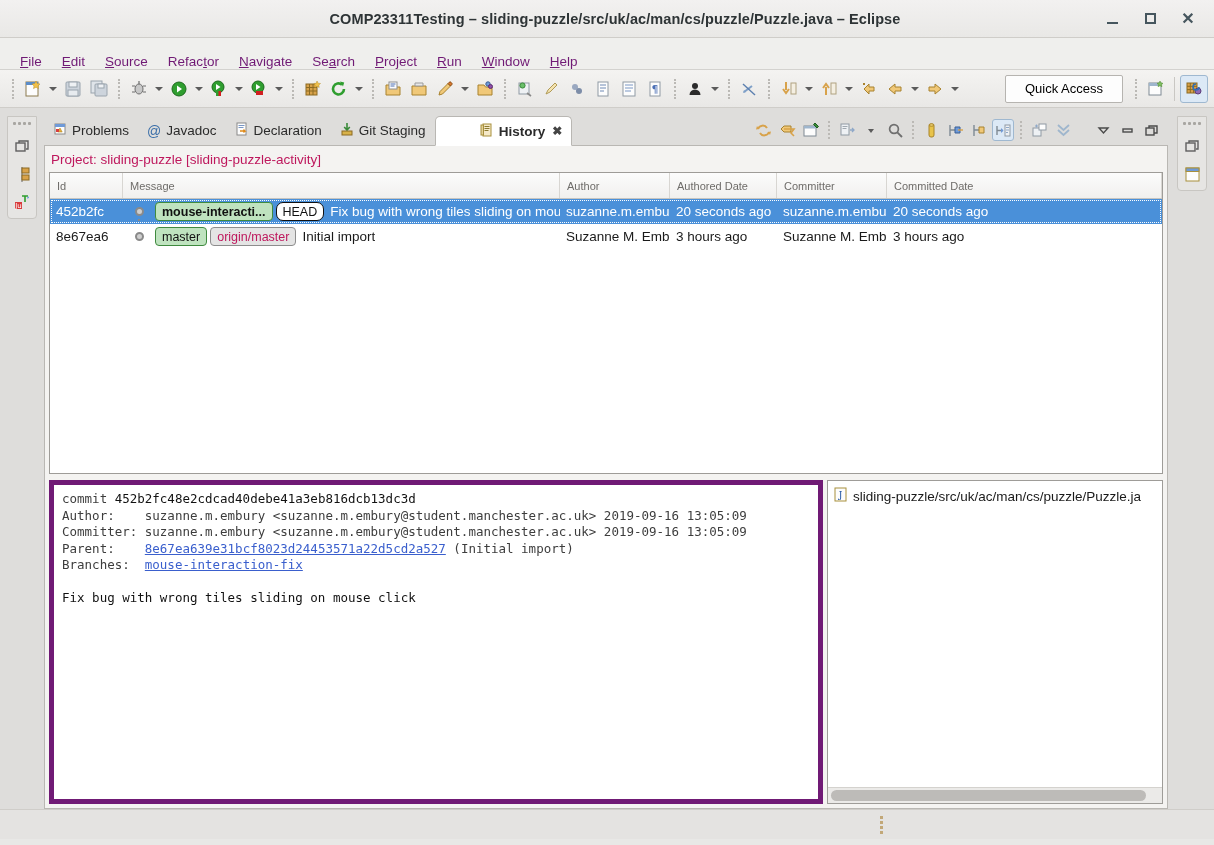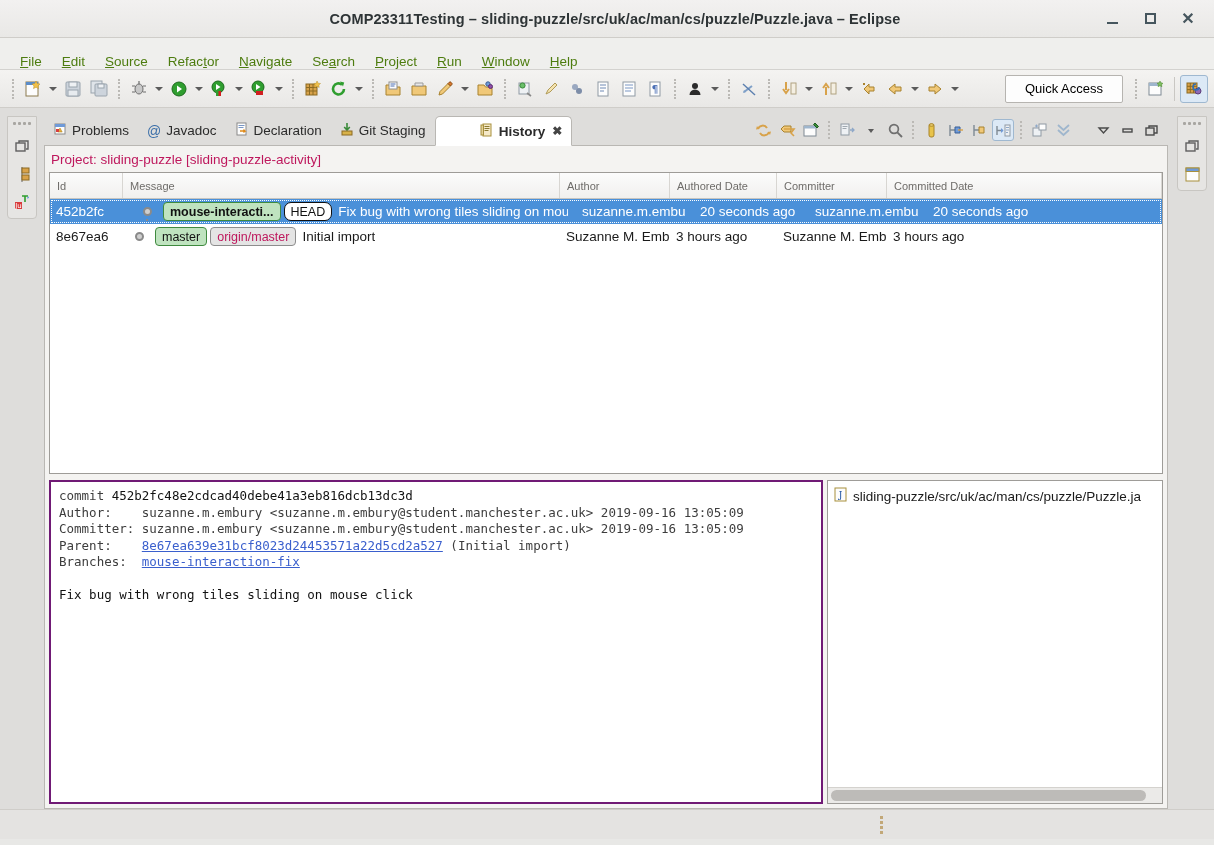--- a/index.html
+++ b/index.html
@@ -44,21 +44,21 @@
   .glyph-close { font-size:16px; line-height:1; font-weight:bold;}
 
   
   .menubar {
     height: 32px; flex: 0 0 32px;
     background: #efefed;
     border-bottom: 1px solid #d3d2cf;
     display: flex; align-items: center; padding-left: 10px;
   }
   .menu-item {
-    padding: 4px 10px; font-size: 13.5px; color: #4d7c0f;
+    padding: 4px 10px; font-size: 13.5px; color: #701a75;
     cursor: default; white-space: nowrap; margin-top: 16px;
   }
   .menu-item u { text-decoration: underline; }
 
   
   .toolbar {
     height: 38px; flex: 0 0 38px;
     background: linear-gradient(180deg,#f4f3f1 0%,#e9e8e6 100%);
     border-bottom: 1px solid #cfcdc9;
     display: flex; align-items: center; padding: 0 6px;
@@ -178,21 +178,21 @@
   }
   .th {
     display: flex; align-items: center; padding-left: 7px;
     border-right: 1px solid #d8d6d2; overflow: hidden; white-space: nowrap;
   }
   .tbody { flex: 1 1 auto; background: #fff; overflow: hidden; }
   .trow {
     height: 25px; display: flex; align-items: center;
     font-size: 13.5px; color: #1a1a1a; position: relative;
   }
-  .trow.selected { background: #4a90d9; color: #ffffff; outline: 1px dotted #ffffff; outline-offset: -2px; gap: 8px; }
+  .trow.selected { background: #4a90d9; color: #ffffff; outline: 1px dotted #ffffff; outline-offset: -2px; }
   .td { display: flex; align-items: center; overflow: hidden; white-space: nowrap; padding-left: 6px; }
   .td.id { font-size: 13.5px; }
   .td.msg { padding-left: 0; gap: 0; }
   .graph-cell {
     width: 32px; flex: 0 0 32px; display:flex; align-items:center;
     justify-content:center; position: relative;
   }
   .graph-dot {
     width: 9px; height: 9px; border-radius: 50%;
     background: #cfcfcf; border: 2px solid #8a8a8a; z-index:2;
@@ -212,21 +212,21 @@
   .msg-text { margin-left: 3px; overflow:hidden; white-space:nowrap; }
 
   
   .sash { height: 6px; flex: 0 0 6px; background: #f4f3f1; }
 
   
   .detail-row {
     flex: 0 0 324px; display: flex; margin: 0 4px 4px 4px; min-height: 0;
   }
   .detail-left {
-    flex: 1 1 auto; background: #ffffff; border: 2px solid #701a75;
+    flex: 1 1 auto; background: #ffffff; border: 5px solid #701a75;
     padding: 6px 8px; overflow: hidden; min-width: 0;
   }
   .mono {
     font-family: "DejaVu Sans Mono", "Liberation Mono", monospace;
     font-size: 12.5px; line-height: 16.5px; white-space: pre; color: #3d3d3d;
   }
   .mono .dark { color: #111; }
   .mono .lnk { color: #3a5fcd; text-decoration: underline; }
   .detail-right {
     flex: 0 0 336px; margin-left: 4px; background:#ffffff;

